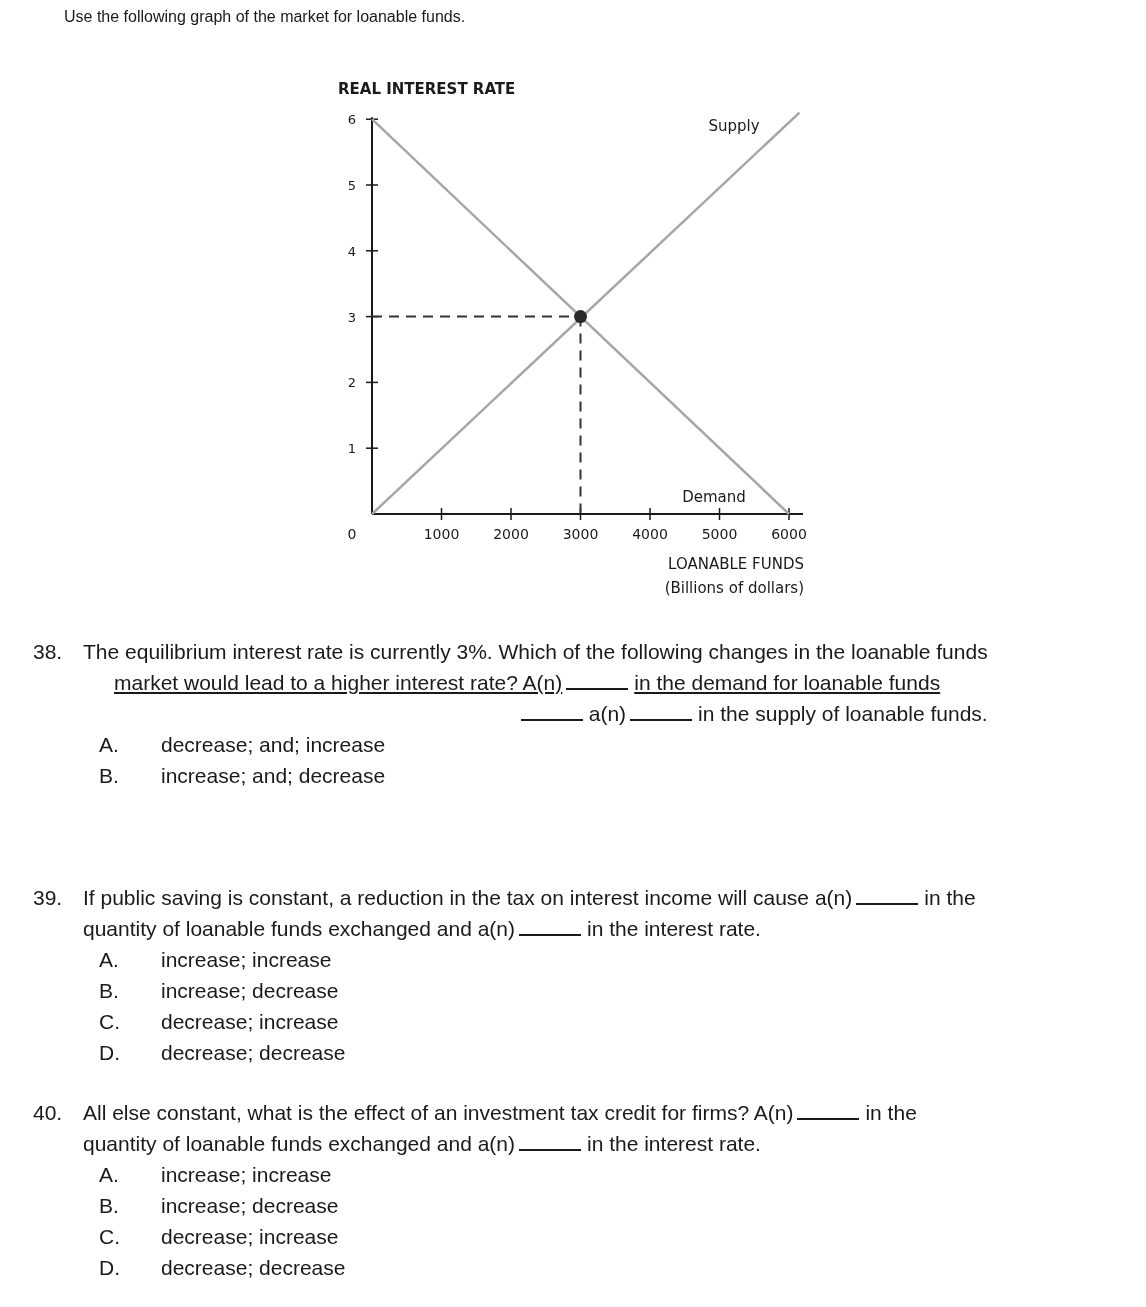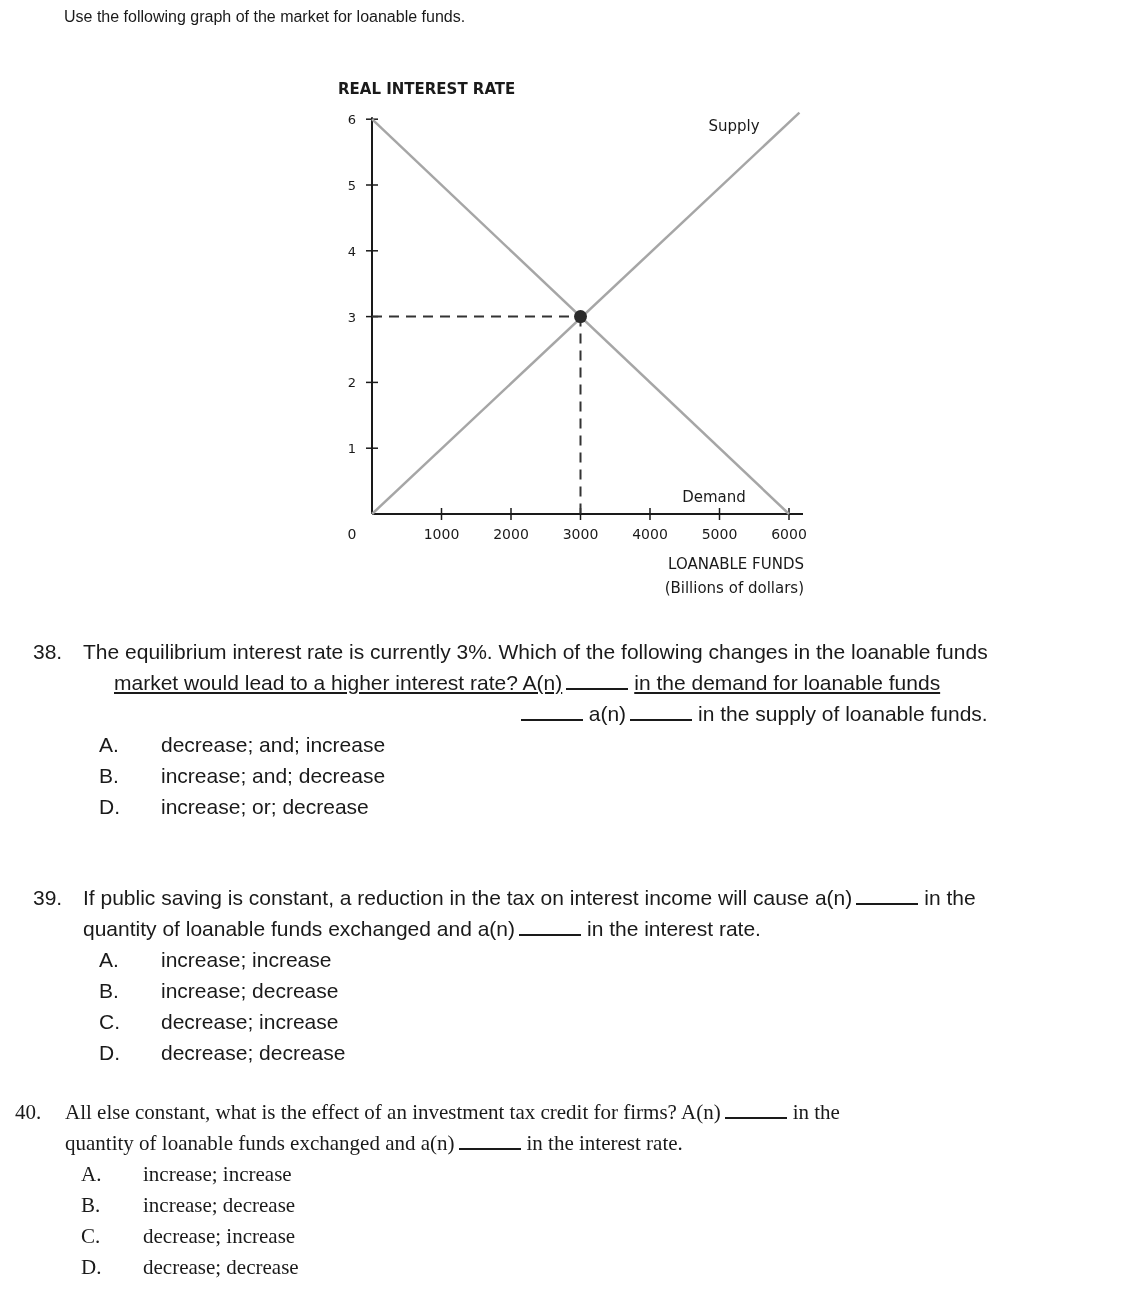--- a/index.html
+++ b/index.html
@@ -72,40 +72,39 @@
   </div>
   <div class="line" style="padding-left:81px;text-decoration:underline;">
     <span>market would lead to a higher interest rate?  A(n)</span><span class="blank"></span><span>in the demand for loanable funds</span>
   </div>
   <div class="line" style="padding-left:81px;text-align:right;">
     <span class="blank" style="margin-left:0;"></span><span>a(n)</span><span class="blank"></span><span>in the supply of loanable funds.</span>
   </div>
   <div id="opts-0" style="padding-left:50px;">
       <div class="opt"><span class="letter">A.</span><span>decrease; and; increase</span></div>
       <div class="opt"><span class="letter">B.</span><span>increase; and; decrease</span></div>
-      <div class="opt"><span class="letter">D.</span><span>increase; or; decrease</span></div>
     </div>
 </div>
 
 <div class="q" style="left:33px; top:882px;">
   <div class="line">
     <span class="num">39.</span><span>If public saving is constant, a reduction in the tax on interest income will cause a(n)</span><span class="blank"></span><span>in the</span>
   </div>
   <div class="line" style="padding-left:50px;">
     <span>quantity of loanable funds exchanged and a(n)</span><span class="blank"></span><span>in the interest rate.</span>
   </div>
   <div id="opts-1" style="padding-left:50px;">
       <div class="opt"><span class="letter">A.</span><span>increase; increase</span></div>
       <div class="opt"><span class="letter">B.</span><span>increase; decrease</span></div>
       <div class="opt"><span class="letter">C.</span><span>decrease; increase</span></div>
       <div class="opt"><span class="letter">D.</span><span>decrease; decrease</span></div>
     </div>
 </div>
 
-<div class="q" style="left:15px; top:1097px;font-family:Liberation Serif, serif;">
+<div class="q" style="left:33px; top:1097px;">
   <div class="line">
     <span class="num">40.</span><span>All else constant, what is the effect of an investment tax credit for firms?  A(n)</span><span class="blank"></span><span>in the</span>
   </div>
   <div class="line" style="padding-left:50px;">
     <span>quantity of loanable funds exchanged and a(n)</span><span class="blank"></span><span>in the interest rate.</span>
   </div>
   <div id="opts-2" style="padding-left:50px;">
       <div class="opt"><span class="letter">A.</span><span>increase; increase</span></div>
       <div class="opt"><span class="letter">B.</span><span>increase; decrease</span></div>
       <div class="opt"><span class="letter">C.</span><span>decrease; increase</span></div>

